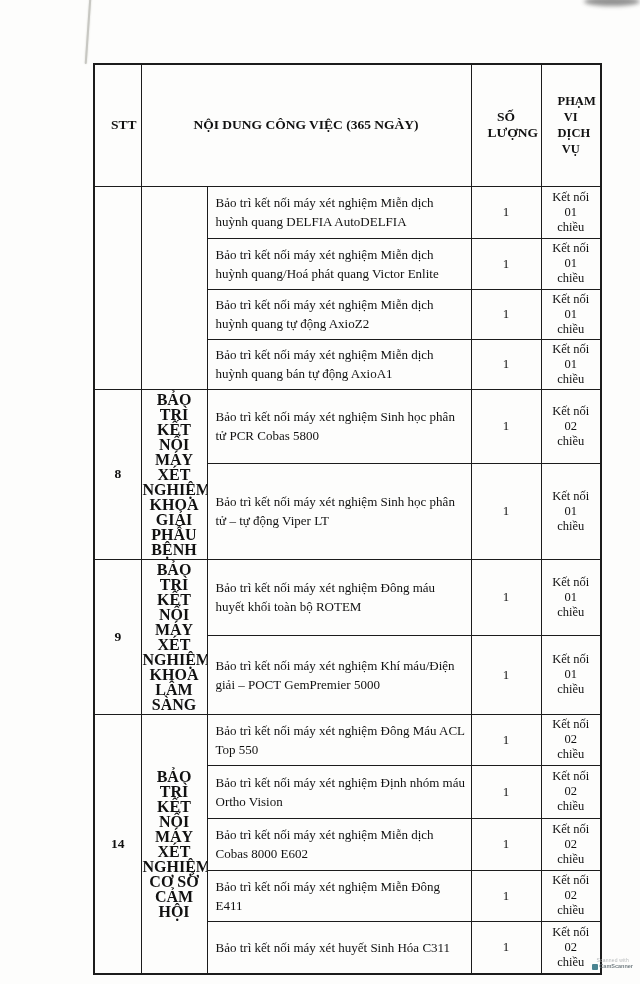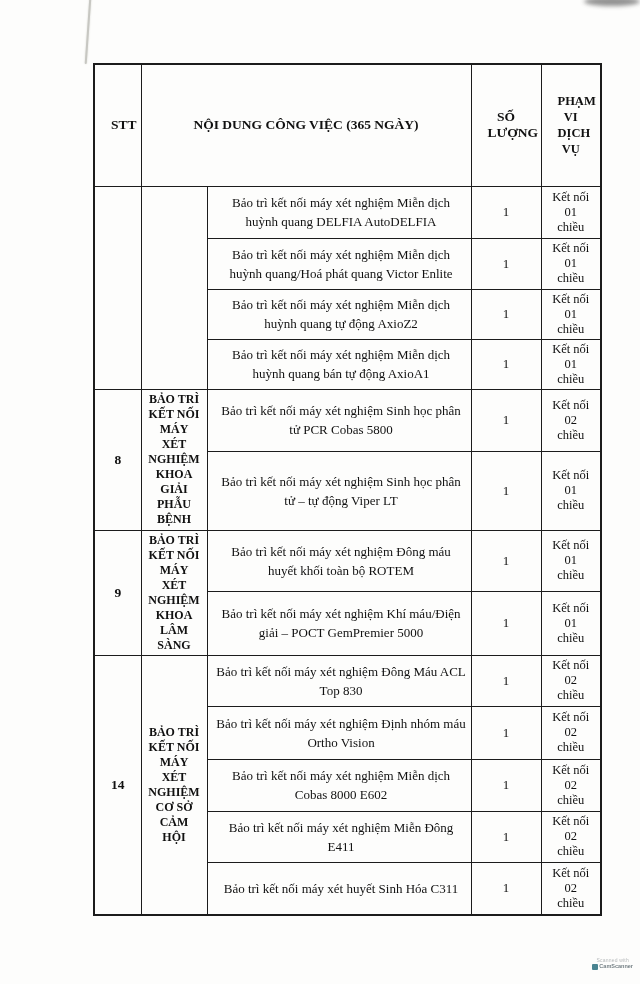--- a/index.html
+++ b/index.html
@@ -42,25 +42,25 @@
   th{
     font-weight:bold;text-align:center;vertical-align:middle;
     font-size:13.5px;line-height:16px;white-space:pre-line;padding:16px;
   }
   td{vertical-align:middle;}
   td.stt{
     font-weight:bold;text-align:center;font-size:13.5px;padding:0;
   }
   td.group{
     font-weight:bold;text-align:center;
-    font-size:12px;line-height:15px;white-space:pre-line;
+    font-size:16px;line-height:15px;white-space:pre-line;
     padding:2px 1px;
   }
   td.content{
-    text-align:center;font-size:13px;line-height:19px;
+    text-align:left;font-size:13px;line-height:19px;
     padding:3px 4px 3px 8px;
   }
   td.qty{
     text-align:center;font-size:13px;padding:0;
   }
   td.scope{
     text-align:center;font-size:12.5px;line-height:15px;
     white-space:pre-line;padding:1px 0;
   }
 
@@ -193,21 +193,21 @@
       <tr style="height:51px">
         <td class="stt" rowspan="5">14</td>
         <td class="group" rowspan="5">BẢO TRÌ
 KẾT NỐI
 MÁY
 XÉT
 NGHIỆM
 CƠ SỞ
 CẢM
 HỘI</td>
-        <td class="content">Bảo trì kết nối máy xét nghiệm Đông Máu ACL Top 830</td>
+        <td class="content">Bảo trì kết nối máy xét nghiệm Đông Máu ACL Top 550</td>
         <td class="qty">1</td>
         <td class="scope">Kết nối
 02
 chiều</td>
       </tr>
       <tr style="height:53px">
         <td class="content">Bảo trì kết nối máy xét nghiệm Định nhóm máu Ortho Vision</td>
         <td class="qty">1</td>
         <td class="scope">Kết nối
 02

